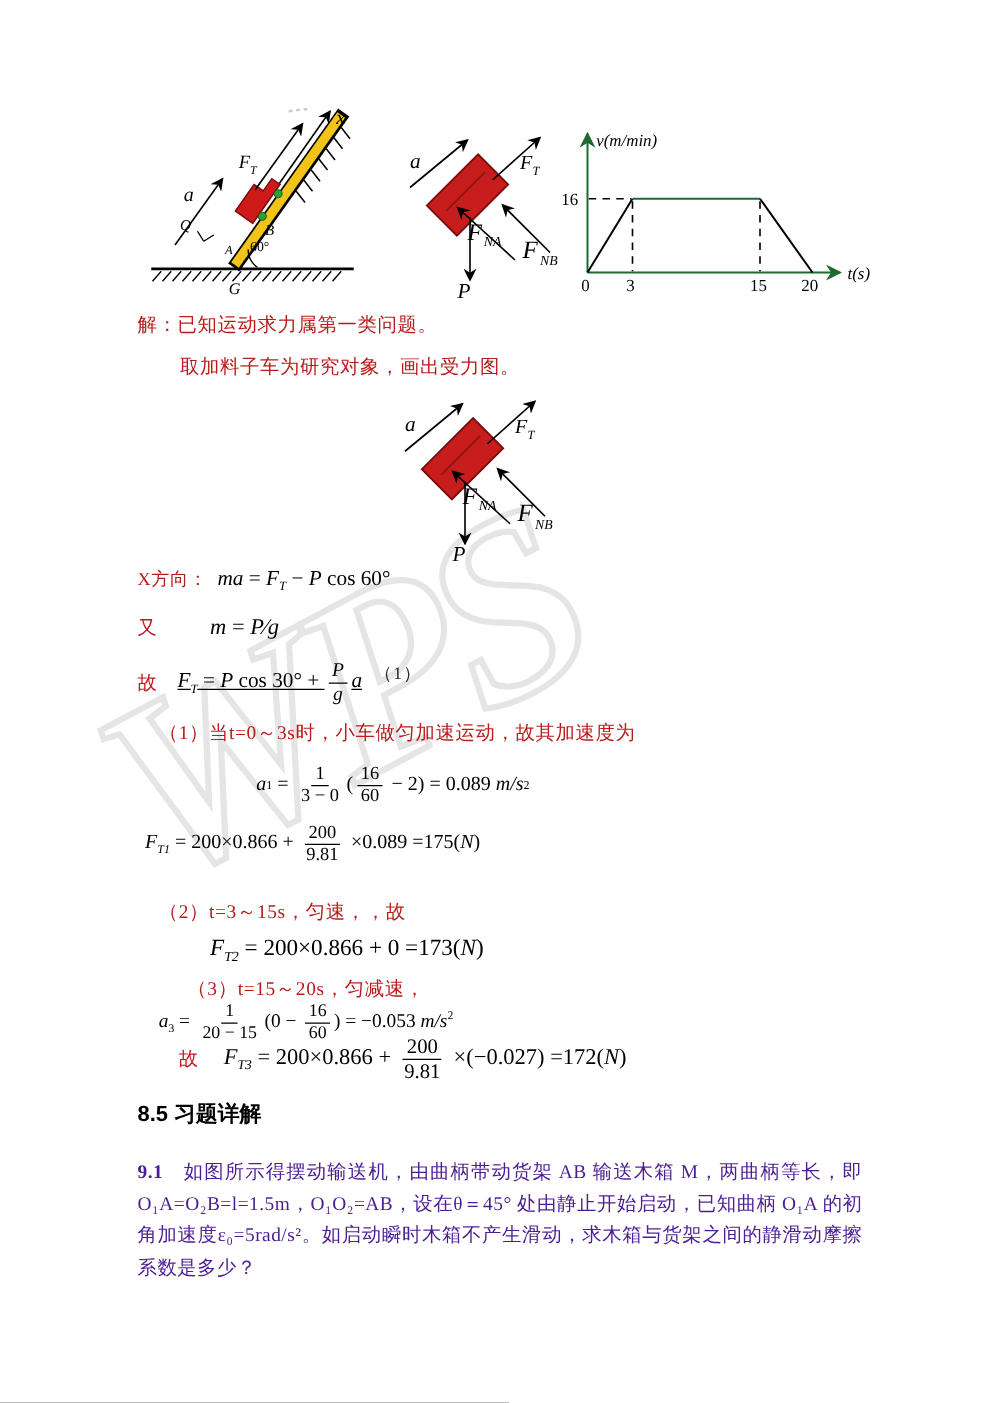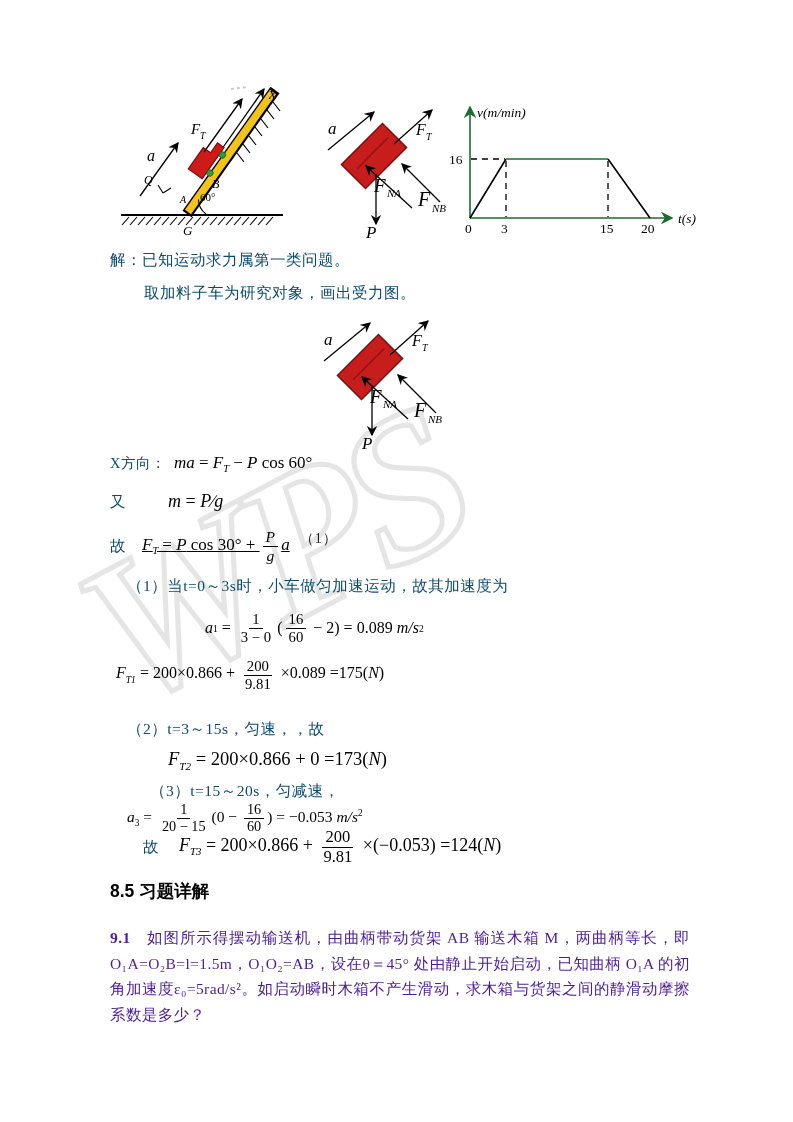--- a/index.html
+++ b/index.html
@@ -1,19 +1,19 @@
 <!DOCTYPE html>
 <html><head>
 <meta charset="utf-8">
 <style>
   html,body{margin:0;padding:0;background:#888;}
   .page{position:relative;width:793px;height:1122px;background:#ffffff;margin:0 auto;
         overflow:hidden;font-family:"Liberation Serif","DejaVu Serif",serif;color:#111;}
   .abs{position:absolute;}
-  .cn{font-size:15.5px;color:#0c4a6e;letter-spacing:0.5px;}
+  .cn{font-size:15.5px;color:#b91c1c;letter-spacing:0.5px;}
   .math{font-size:17px;color:#000;}
   .it{font-style:italic;}
   .rm{font-style:normal;}
   sub.s{font-size:0.6em;font-style:italic;}
   sup.p{font-size:0.6em;}
   .row{display:flex;align-items:center;white-space:pre;}
   .baserow{display:flex;align-items:baseline;white-space:pre;}
   .frac{display:inline-flex;flex-direction:column;align-items:center;vertical-align:middle;
         margin:0 3px;line-height:1.1;font-size:0.92em;}
   .frac .num{border-bottom:1.2px solid #000;padding:0 3px;}
@@ -186,21 +186,21 @@
       <span class="it">F</span><sub class="s">T2</sub><span class="rm"> = 200×0.866 + 0 =173(</span><span class="it">N</span><span class="rm">)</span>
     </div>
 
     <div class="abs row" style="left:127px;top:781px;height:44px;flex-direction:column;">
       <span class="cn">（3）t=15～20s，匀减速，</span>
       <span class="math" style="font-size:15.5px;"><span class="it">a</span><sub class="s" style="font-style:normal;">3</sub><span class="rm"> = </span><span class="frac"><span class="num">1</span><span class="den">20 − 15</span></span><span class="rm">(0 − </span><span class="frac"><span class="num">16</span><span class="den">60</span></span><span class="rm">) = −0.053 </span><span class="it">m/s</span><sup class="p">2</sup></span>
     </div>
 
     <div class="abs row" style="left:143px;top:824px;height:46px;">
       <span class="cn">故</span>
-      <span class="math" style="font-size:18px;margin-left:20px;"><span class="it">F</span><sub class="s">T3</sub><span class="rm"> = 200×0.866 + </span><span class="frac"><span class="num">200</span><span class="den">9.81</span></span><span class="rm"> ×(−0.053) =124(</span><span class="it">N</span><span class="rm">)</span></span>
+      <span class="math" style="font-size:18px;margin-left:20px;"><span class="it">F</span><sub class="s">T3</sub><span class="rm"> = 200×0.866 + </span><span class="frac"><span class="num">200</span><span class="den">9.81</span></span><span class="rm"> ×(−0.027) =172(</span><span class="it">N</span><span class="rm">)</span></span>
     </div>
 
     <div class="abs heading" style="left:110px;top:879px;">8.5 习题详解</div>
 
     <div class="abs problem" style="left:110px;top:925px;">
       <span class="pnum">9.1</span><span>如图所示得摆动输送机，由曲柄带动货架 AB 输送木箱 M，两曲柄等长，即O₁A=O₂B=l=1.5m，O₁O₂=AB，设在θ＝45° 处由静止开始启动，已知曲柄 O₁A 的初角加速度ε₀=5rad/s²。如启动瞬时木箱不产生滑动，求木箱与货架之间的静滑动摩擦系数是多少？</span>
     </div>
 
   </div>
 </div>

